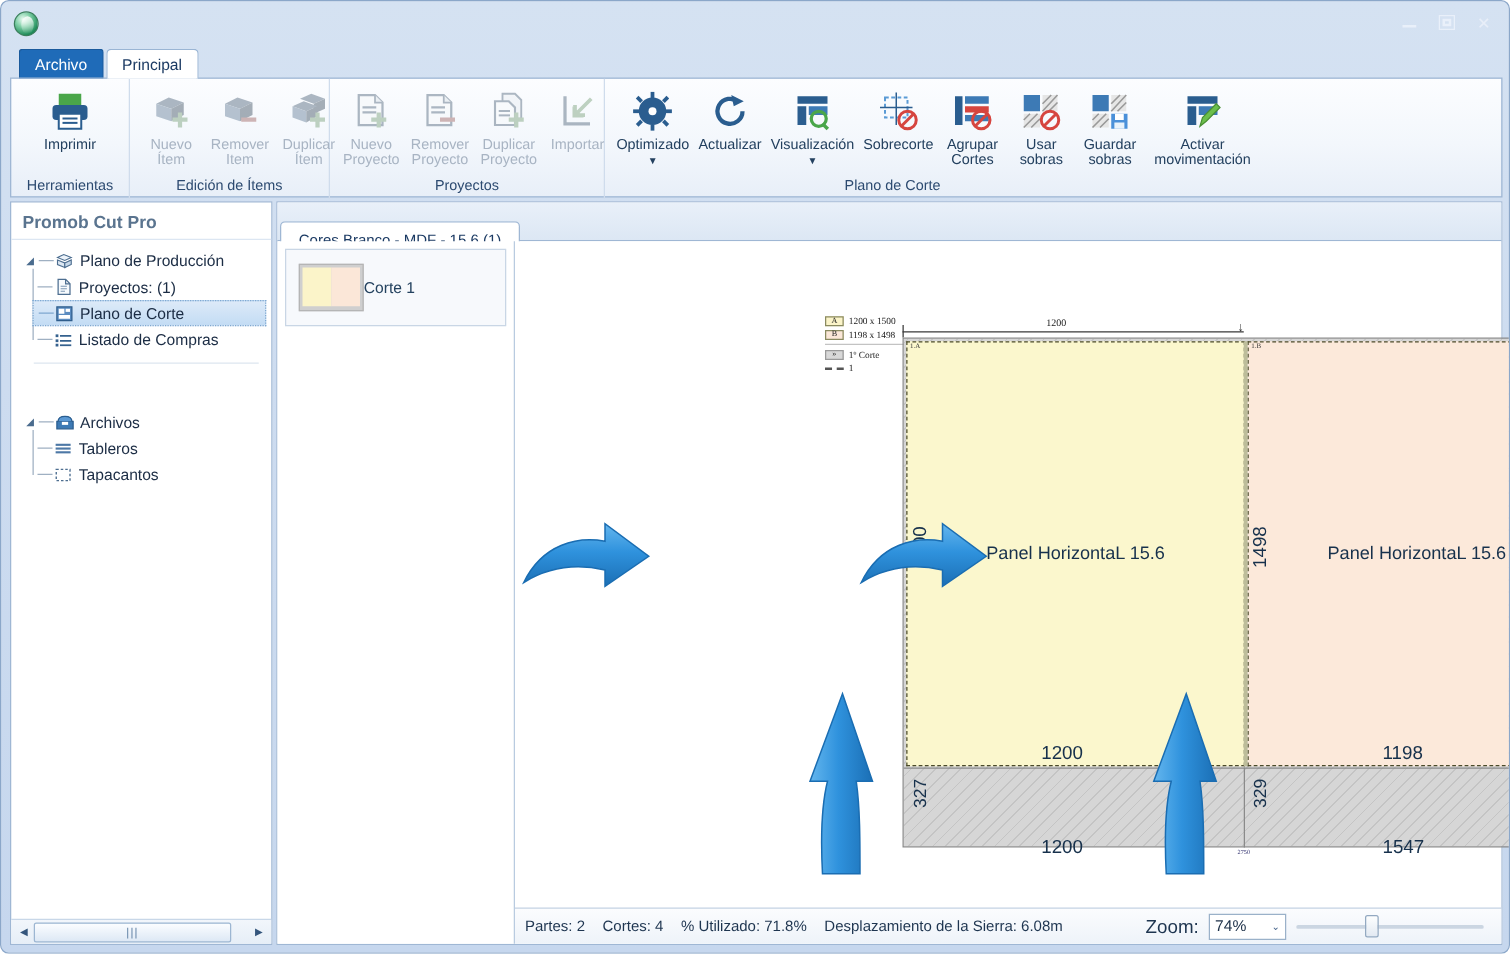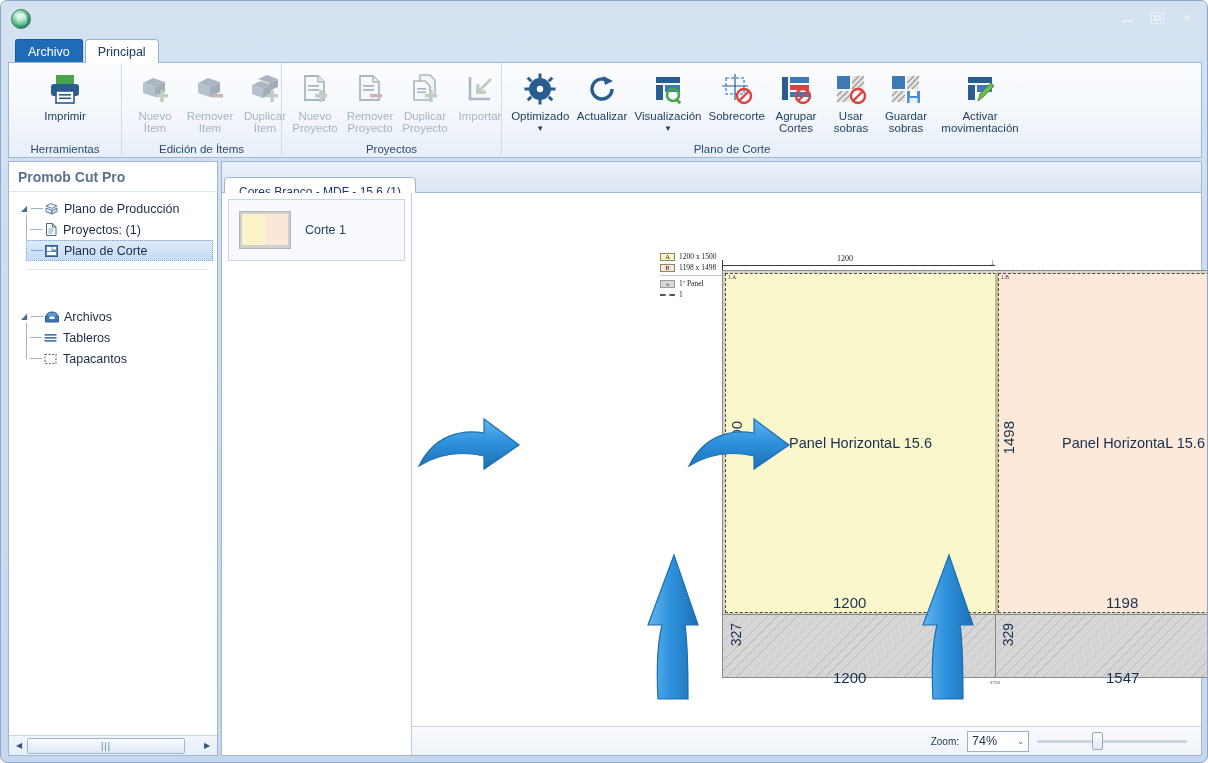--- a/index.html
+++ b/index.html
@@ -103,21 +103,21 @@
   }
   .doc-tab-row { position:absolute; left:0; top:0; height:31px; width:100%;
                  border-bottom:1px solid #9fb7d4; background:linear-gradient(180deg,#e9f0f9,#dce7f4);}
   .doc-tab { position:absolute; left:2px; top:15px; height:30px; padding:0 14px;
              display:flex; align-items:center; font-size:12px; color:#1b3a63;
              background:#fff; border:1px solid #9fb7d4; border-bottom:1px solid #fff;
              border-radius:4px 4px 0 0; }
   .thumbpane { position:absolute; left:0; top:31px; width:190px; bottom:0;
                background:#fff; border-right:1px solid #b9cbe0; padding:6px;}
   .thumb-card { height:62px; border:1px solid #c9d6e5; background:#f7f9fc; display:flex;
-                align-items:center; padding:0 10px; gap:14px; }
+                align-items:center; padding:0 10px; }
   .thumb-img { width:52px; height:38px; position:relative; background:#cfcfcf;
                border:1px solid #b5b5b5; }
   .thumb-img .a { position:absolute; left:2px; top:2px; width:23px; height:31px; background:#fbf4c9;}
   .thumb-img .b { position:absolute; left:25px; top:2px; width:23px; height:31px; background:#fbe7d8;}
   .thumb-label { font-size:12.5px; color:#24425f;}
 
   .viewpane { position:absolute; left:190px; top:31px; right:0; bottom:0; background:#fff; }
   .vbtns { position:absolute; left:11px; top:13px; display:flex; gap:6px;}
   .vbtn { height:24px; padding:0 10px; font-size:12px; color:#1c3b62;
           border:1px solid #b6c8dc; border-radius:3px;
@@ -165,21 +165,21 @@
 
   
   .bigarrow { position:absolute; pointer-events:none; }
 
   
   .statusbar { position:absolute; left:0; bottom:0; width:100%; height:29px;
                border-top:1px solid #c3d2e3; background:linear-gradient(180deg,#fbfcfe,#eef3f9);
                display:flex; align-items:center; padding:0 8px; }
   .status-text { font-size:12px; color:#1e3550; display:flex; gap:14px;}
   .zoomwrap { margin-left:auto; display:flex; align-items:center; gap:8px; padding-right:6px;}
-  .zoomlab { font-size:10px; color:#1e3550;}
+  .zoomlab { font-size:15px; color:#1e3550;}
   .zoomsel { width:62px; height:21px; border:1px solid #9ab1c9; background:#fff;
              display:flex; align-items:center; justify-content:space-between; padding:0 4px;
              font-size:12.5px; color:#1a2e46;}
   .zoomsel .cv { font-size:8px; color:#44628a;}
   .slider { width:150px; height:21px; position:relative; display:flex; align-items:center;}
   .slider .trk { width:100%; height:3px; background:#cbd6e2; border-radius:2px;}
   .slider .thb { position:absolute; left:55px; width:11px; height:18px;
                  background:linear-gradient(180deg,#fdfefe,#e2e9f2); border:1px solid #93a9c1; border-radius:2px;}
 </style>
 </head>
@@ -203,21 +203,21 @@
   </div>
 
   <div class="tabstrip">
     <div class="tab file">Archivo</div>
     <div class="tab active">Principal</div>
   </div>
 
   <div class="ribbon">
     <div class="ribbon-inner">
 
-      <div class="rgroup" style="width:113px;">
+      <div class="rgroup" style="width:95px;">
         <div class="rgroup-items" style="justify-content:center;">
           <div class="rbtn" style="min-width:80px;">
             <div class="ico">
               <svg width="34" height="32" viewBox="0 0 34 32">
                 <rect x="8" y="2" width="18" height="9" fill="#4aa64a"></rect>
                 <rect x="3" y="11" width="28" height="12" rx="3" fill="#2a5d8f"></rect>
                 <rect x="8" y="18" width="18" height="12" fill="#fff" stroke="#2a5d8f" stroke-width="1.6"></rect>
                 <rect x="11" y="21" width="12" height="1.6" fill="#2a5d8f"></rect>
                 <rect x="11" y="24.5" width="12" height="1.6" fill="#2a5d8f"></rect>
               </svg>
@@ -513,20 +513,34 @@
             <svg width="15" height="14" viewBox="0 0 15 14">
               <rect x="1.5" y="1.5" width="12" height="11" fill="#5b8cc0" stroke="#2f5d8c" stroke-width="1"></rect>
               <rect x="3" y="3" width="4.5" height="4" fill="#fff"></rect>
               <rect x="8.5" y="3" width="3.5" height="2.5" fill="#fff"></rect>
               <rect x="3" y="8" width="9" height="3" fill="#fff"></rect>
             </svg>
           </span>
           <span class="tlabel">Plano de Corte</span>
         </div>
 
+        <div class="tnode">
+          <span class="tline"></span>
+          <span class="tico">
+            <svg width="15" height="14" viewBox="0 0 15 14">
+              <rect x="1.5" y="2.5" width="2.2" height="2.2" fill="#35618e"></rect>
+              <rect x="1.5" y="6.5" width="2.2" height="2.2" fill="#35618e"></rect>
+              <rect x="1.5" y="10" width="2.2" height="2.2" fill="#35618e"></rect>
+              <rect x="5" y="3" width="9" height="1.4" fill="#35618e"></rect>
+              <rect x="5" y="7" width="9" height="1.4" fill="#35618e"></rect>
+              <rect x="5" y="10.5" width="9" height="1.4" fill="#35618e"></rect>
+            </svg>
+          </span>
+          <span class="tlabel">Listado de Compras</span>
+        </div>
       </div>
 
       <div class="tsep"></div>
       <div style="height:28px;"></div>
 
       <div class="tnode">
         <span class="tw">◢</span>
         <span class="tline"></span>
         <span class="tico">
           <svg width="16" height="14" viewBox="0 0 16 14">
@@ -595,21 +609,21 @@
             <span class="lg-sw a">A</span>
             <span>1200 x 1500</span>
           </div>
           <div class="lg-row">
             <span class="lg-sw b">B</span>
             <span>1198 x 1498</span>
           </div>
           <div class="lg-hr"></div>
           <div class="lg-row">
             <span class="lg-sw c">»</span>
-            <span>1º Panel</span>
+            <span>1º Corte</span>
           </div>
           <div class="lg-row">
             <span class="lg-dash"></span>
             <span>1</span>
           </div>
         </div>
 
         <div class="sheet">
 
           <div class="topdim">
@@ -690,20 +704,26 @@
             <stop offset="0%" stop-color="#64b6ee"></stop>
                 <stop offset="45%" stop-color="#2f92dd"></stop>
                 <stop offset="100%" stop-color="#1b6fb5"></stop>
           </linearGradient>
             </defs>
           <path d="M18 148 C16 110 18 90 22 74 L8 74 L34 4 L58 74 L45 74 C48 95 48 120 48 148 Z" fill="url(#ag4)" stroke="#1a6db2" stroke-width="1.2"></path>
         </svg>
       </div>
 
       <div class="statusbar">
+        <div class="status-text">
+          <span>Partes: 2</span>
+          <span>Cortes: 4</span>
+          <span>% Utilizado: 71.8%</span>
+          <span>Desplazamiento de la Sierra: 6.08m</span>
+        </div>
         <div class="zoomwrap">
           <span class="zoomlab">Zoom:</span>
           <div class="zoomsel">
             <span>74%</span>
             <span class="cv">⌄</span>
           </div>
           <div class="slider">
             <div class="trk"></div>
             <div class="thb"></div>
           </div>

